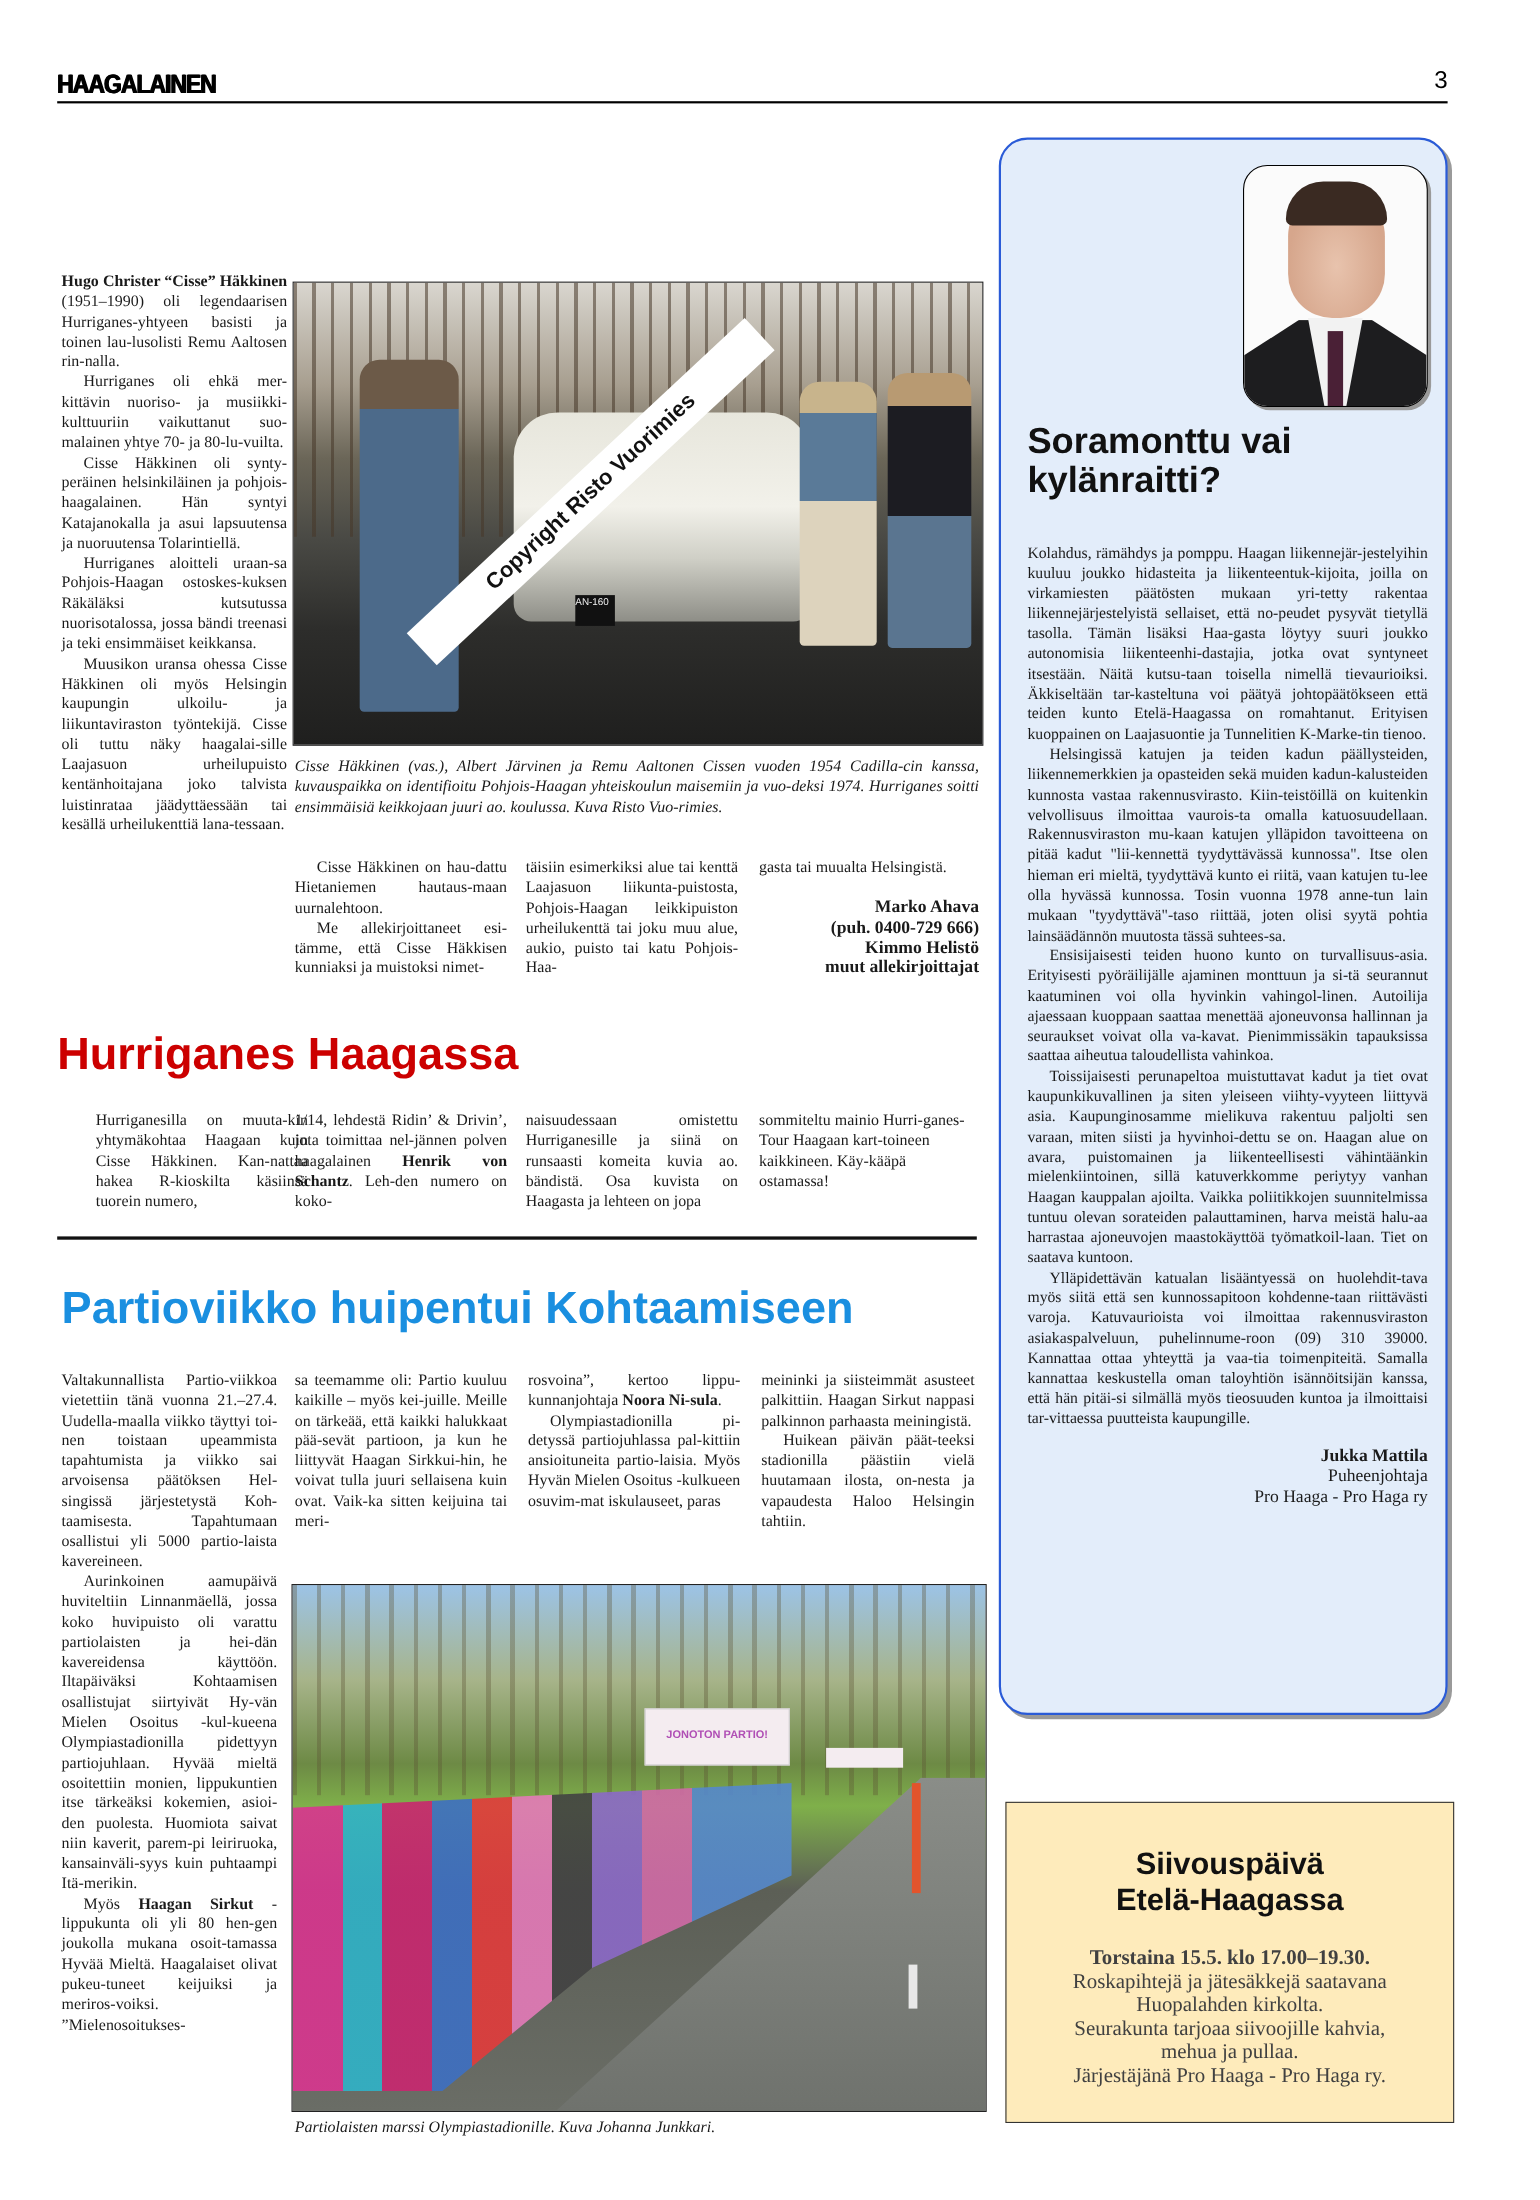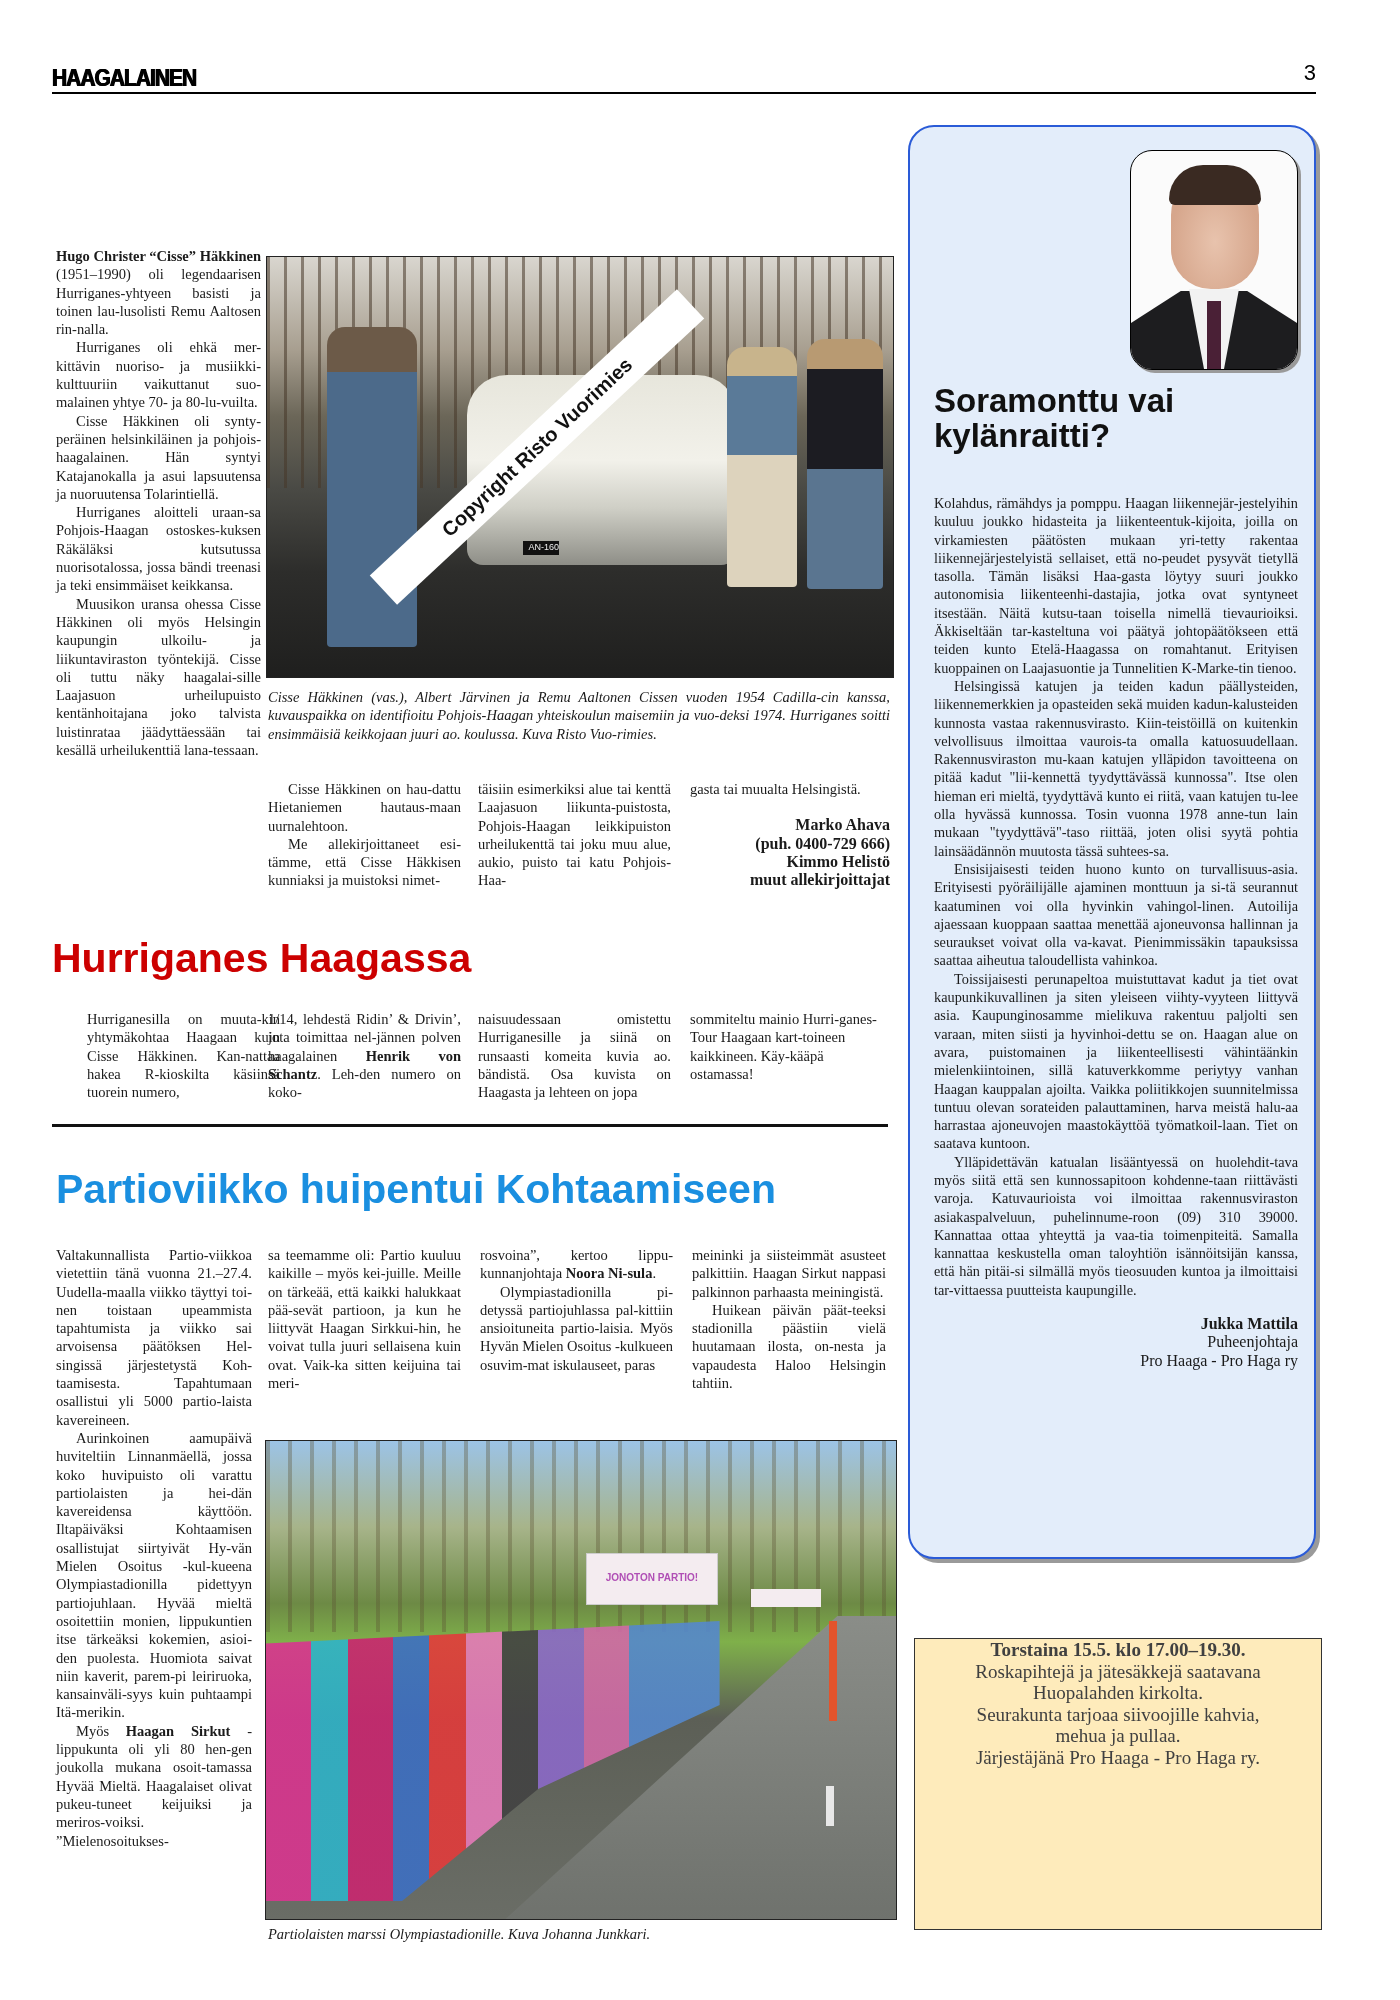--- a/index.html
+++ b/index.html
@@ -26,22 +26,22 @@
   .caption { font-style: italic; font-size: 14.5px; line-height: 18.3px; text-align: justify; }
 
   
   .photo { background: #333; border: 1px solid #222; overflow: hidden; }
   .photo1 { left: 266px; top: 256px; width: 626px; height: 420px;
             background: linear-gradient(180deg, #d9d6cf 0%, #a89f90 22%, #6b6658 38%, #4a4a45 55%, #2d2d2b 75%, #1f1f1e 100%); }
   .photo1 .trees { position:absolute; left:0; top:0; width:100%; height:55%;
             background: repeating-linear-gradient(90deg, rgba(70,55,40,0.55) 0 3px, rgba(0,0,0,0) 3px 17px); }
   .photo1 .car { position:absolute; left:200px; top:118px; width:270px; height:190px; border-radius: 40px 40px 16px 16px;
             background: linear-gradient(180deg,#e7e6dc 0%, #f2f1ea 45%, #cfcfc6 70%, #8e8e87 100%); }
-  .photo1 .plate { position:absolute; left:256px; top:284px; width:36px; height:14px; background:#111; color:#eee;
-            font-family:"Liberation Sans",sans-serif; font-size:9px; text-align:right; line-height:12px; }
+  .photo1 .plate { position:absolute; left:256px; top:284px; width:36px; height:28px; background:#111; color:#eee;
+            font-family:"Liberation Sans",sans-serif; font-size:9px; text-align:left; line-height:12px; }
   .person { position:absolute; border-radius: 18px 18px 4px 4px; }
   .p1 { left: 60px; top: 70px; width: 90px; height: 320px; background: linear-gradient(180deg,#6c5a48 0 14%, #4c6a8a 14% 100%); }
   .p2 { left: 460px; top: 90px; width: 70px; height: 240px; background: linear-gradient(180deg,#c8b48c 0 12%, #5a7a98 12% 45%, #ddd3bd 45% 100%); }
   .p3 { left: 540px; top: 82px; width: 76px; height: 250px; background: linear-gradient(180deg,#b89a72 0 12%, #1c1c22 12% 52%, #5a7590 52% 100%); }
   .watermark { position:absolute; left: 60px; top: 170px; width: 420px; height: 40px; background: #fff;
             transform: rotate(-43deg); transform-origin: center; display:flex; align-items:center; justify-content:center;
             font-family:"Liberation Sans", sans-serif; font-size: 20px; font-weight: bold; color:#111; }
 
   .photo2 { left: 265px; top: 1440px; width: 630px; height: 478px;
             background: linear-gradient(180deg, #9cc3e6 0%, #a7b48a 18%, #6d8a45 34%, #7fb04a 42%, #5c5f56 58%, #6a6d66 100%); }
@@ -198,20 +198,24 @@
   <p>Toissijaisesti perunapeltoa muistuttavat kadut ja tiet ovat kaupunkikuvallinen ja siten yleiseen viihty-vyyteen liittyvä asia. Kaupunginosamme mielikuva rakentuu paljolti sen varaan, miten siisti ja hyvinhoi-dettu se on. Haagan alue on avara, puistomainen ja liikenteellisesti vähintäänkin mielenkiintoinen, sillä katuverkkomme periytyy vanhan Haagan kauppalan ajoilta. Vaikka poliitikkojen suunnitelmissa tuntuu olevan sorateiden palauttaminen, harva meistä halu-aa harrastaa ajoneuvojen maastokäyttöä työmatkoil-laan. Tiet on saatava kuntoon.</p>
   <p>Ylläpidettävän katualan lisääntyessä on huolehdit-tava myös siitä että sen kunnossapitoon kohdenne-taan riittävästi varoja. Katuvaurioista voi ilmoittaa rakennusviraston asiakaspalveluun, puhelinnume-roon (09) 310 39000. Kannattaa ottaa yhteyttä ja vaa-tia toimenpiteitä. Samalla kannattaa keskustella oman taloyhtiön isännöitsijän kanssa, että hän pitäi-si silmällä myös tieosuuden kuntoa ja ilmoittaisi tar-vittaessa puutteista kaupungille.</p>
   <div class="sign" style="margin-top:16px;">
     <div style="font-weight:bold;">Jukka Mattila</div>
     <div>Puheenjohtaja</div>
     <div>Pro Haaga - Pro Haga ry</div>
   </div>
 </div>
 
 <div class="abs notice">
+  <h3>
+    <span>Siivouspäivä</span><br>
+    <span>Etelä-Haagassa</span>
+  </h3>
   <div class="body">
     <div style="font-weight:bold;">Torstaina 15.5. klo 17.00–19.30.</div>
     <div>Roskapihtejä ja jätesäkkejä saatavana</div>
     <div>Huopalahden kirkolta.</div>
     <div>Seurakunta tarjoaa siivoojille kahvia,</div>
     <div>mehua ja pullaa.</div>
     <div>Järjestäjänä Pro Haaga - Pro Haga ry.</div>
   </div>
 </div>
 

